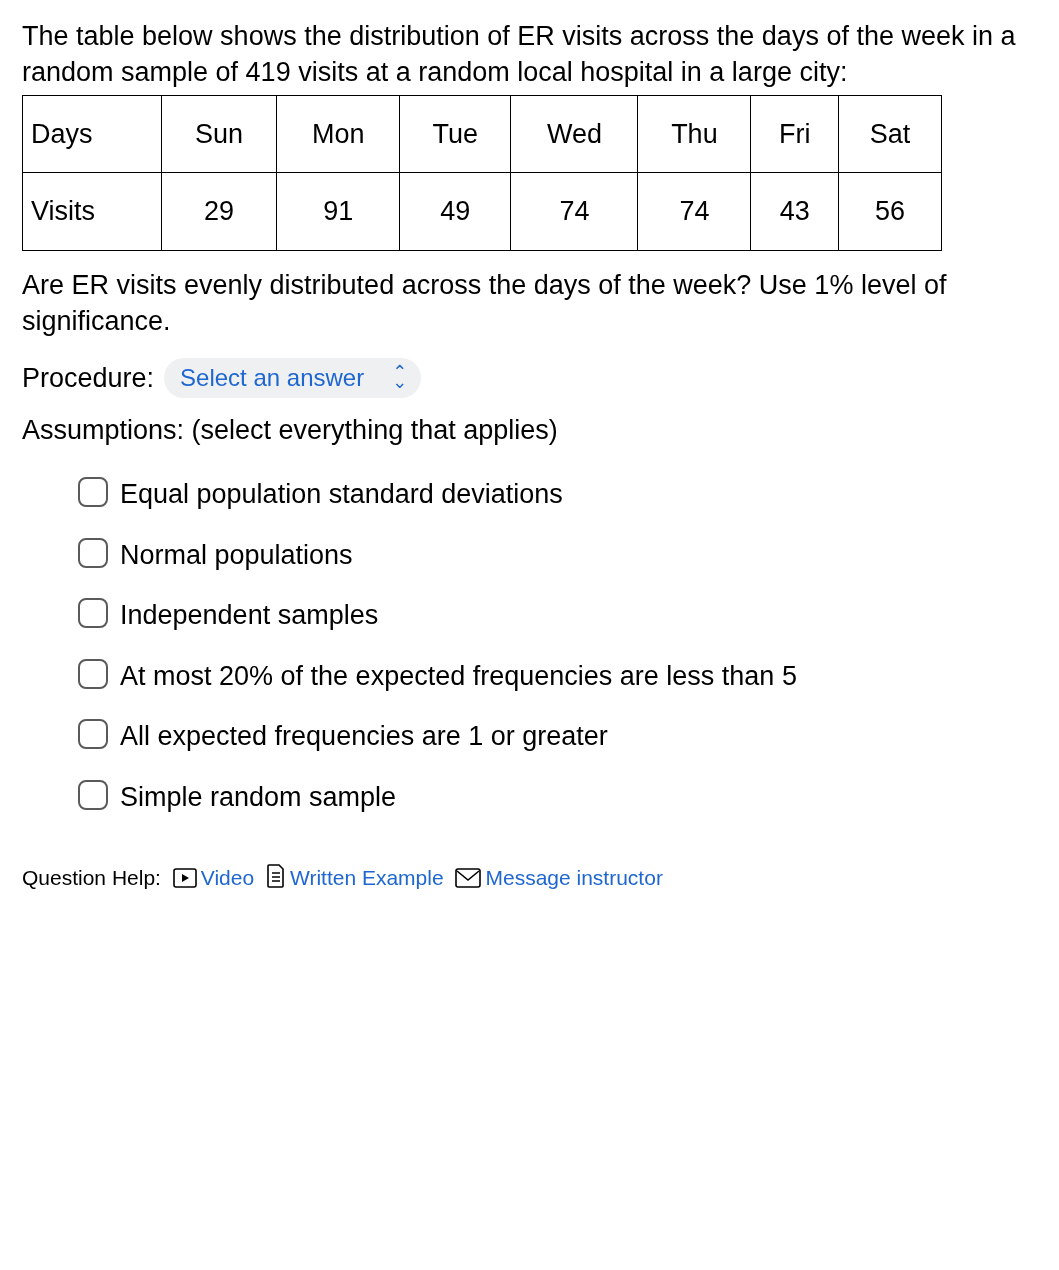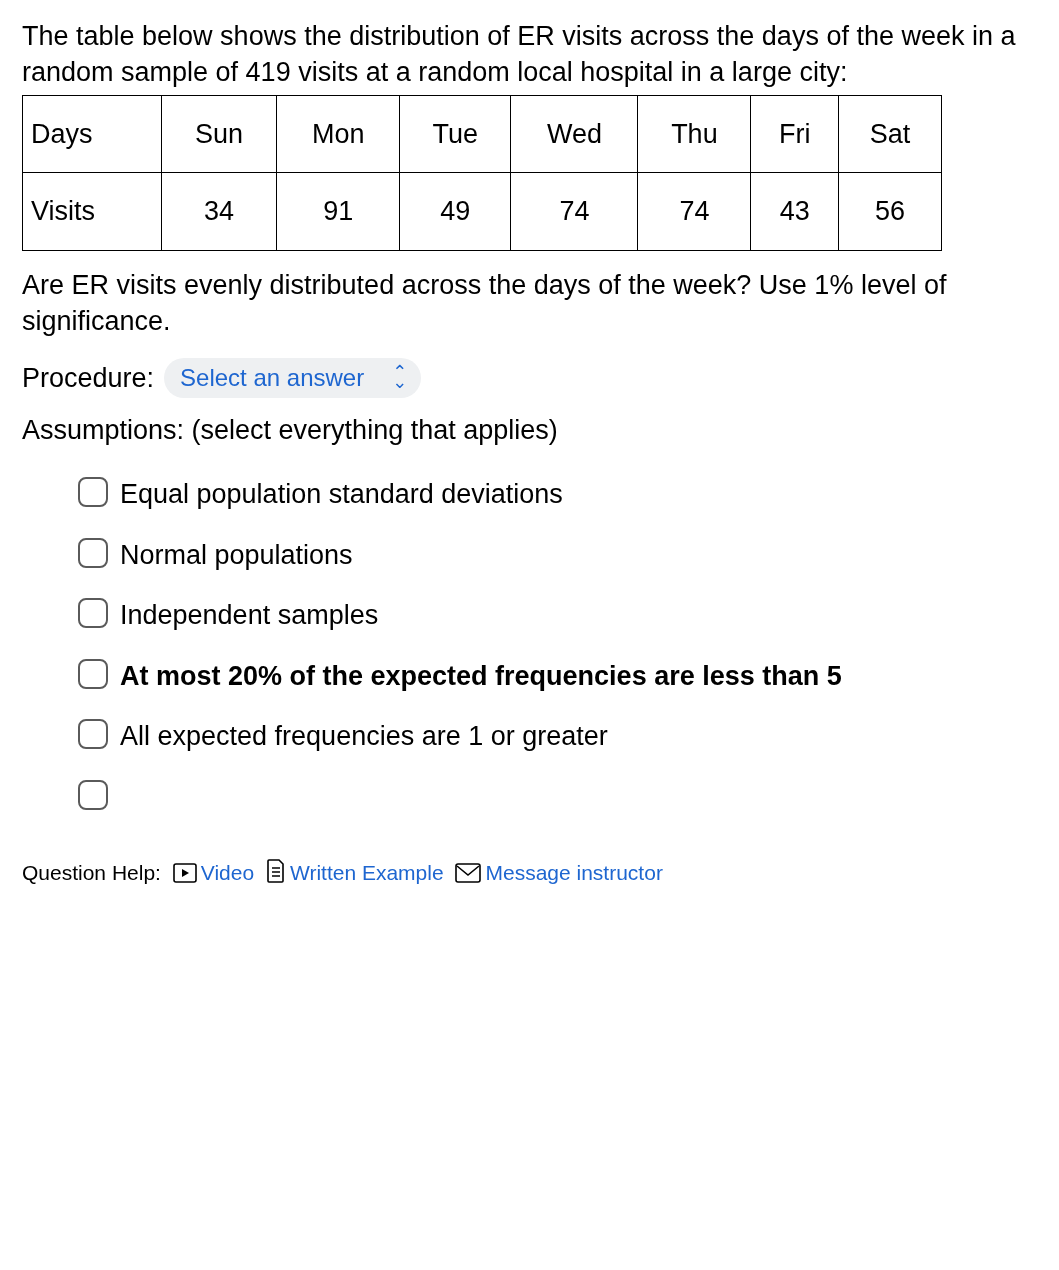--- a/index.html
+++ b/index.html
@@ -59,21 +59,21 @@
   .cb {
     width: 30px; height: 30px;
     border: 2.5px solid #5a5a5a;
     border-radius: 8px;
     flex: 0 0 30px;
     margin-top: 3px;
     cursor: pointer;
     background:#fff;
   }
   .opt-text { padding-top: 2px; }
-  .opt-text.indent-wrap { padding-right: 40px; font-weight: bold; }
+  .opt-text.indent-wrap { padding-right: 40px; }
   .help-row {
     margin-top: 48px;
     font-size: 21px;
     line-height: 1.45;
   }
   .help-row a {
     color: #1e66d0;
     text-decoration: none;
     cursor: pointer;
   }
@@ -97,21 +97,21 @@
     <td>Sun</td>
     <td>Mon</td>
     <td>Tue</td>
     <td>Wed</td>
     <td>Thu</td>
     <td>Fri</td>
     <td>Sat</td>
   </tr>
   <tr>
     <td class="rowhead">Visits</td>
-    <td>34</td>
+    <td>29</td>
     <td>91</td>
     <td>49</td>
     <td>74</td>
     <td>74</td>
     <td>43</td>
     <td>56</td>
   </tr>
 </tbody>
   </table>
 
@@ -146,20 +146,21 @@
   <li>
     <span class="cb"></span>
     <span class="opt-text indent-wrap">At most 20% of the expected frequencies are less than 5</span>
   </li>
   <li>
     <span class="cb"></span>
     <span class="opt-text">All expected frequencies are 1 or greater</span>
   </li>
   <li>
     <span class="cb"></span>
+    <span class="opt-text">Simple random sample</span>
   </li>
 </ul>
 
 <div class="help-row">
   <span>Question Help:</span>
   <span class="help-icon">
     <svg width="24" height="20" viewBox="0 0 24 20">
         <rect x="1" y="1" width="22" height="18" rx="2" fill="none" stroke="#000" stroke-width="1.6"></rect>
         <polygon points="9,6 9,14 16,10" fill="#000"></polygon>
       </svg>

